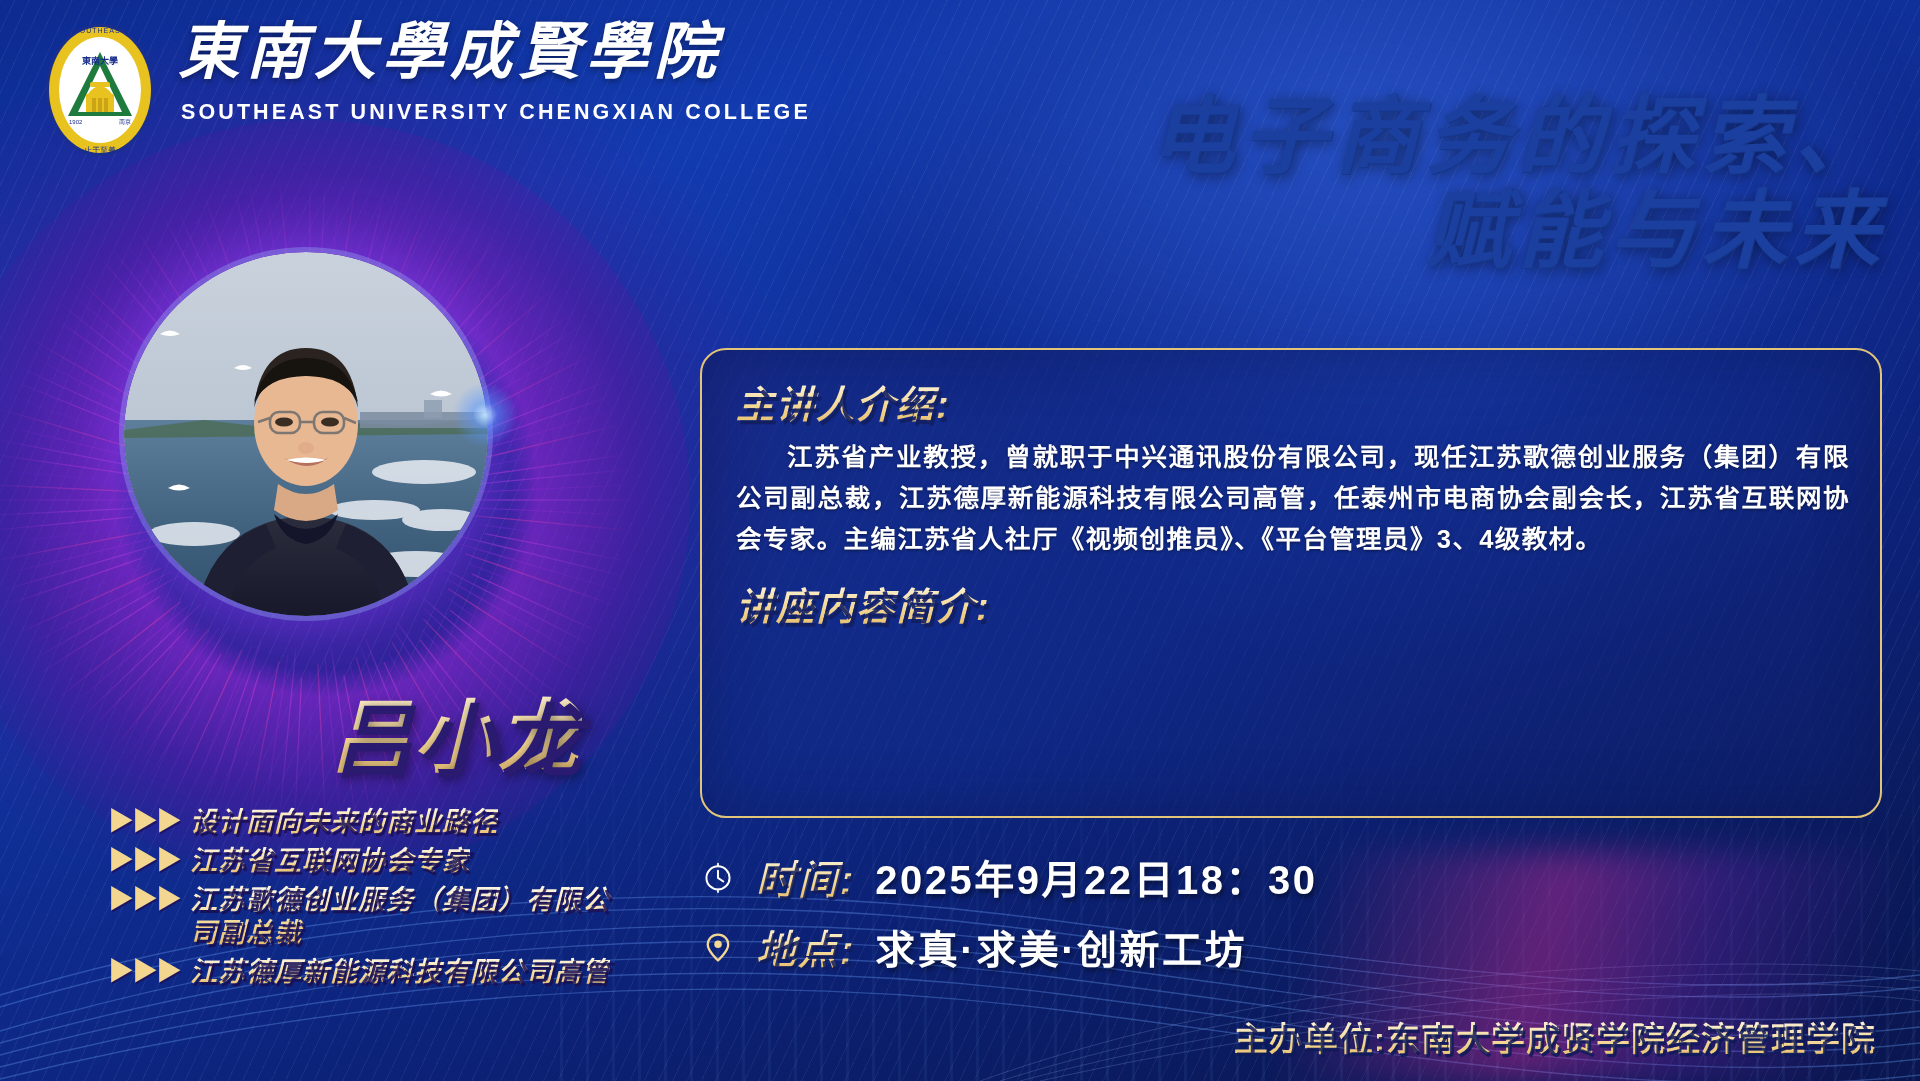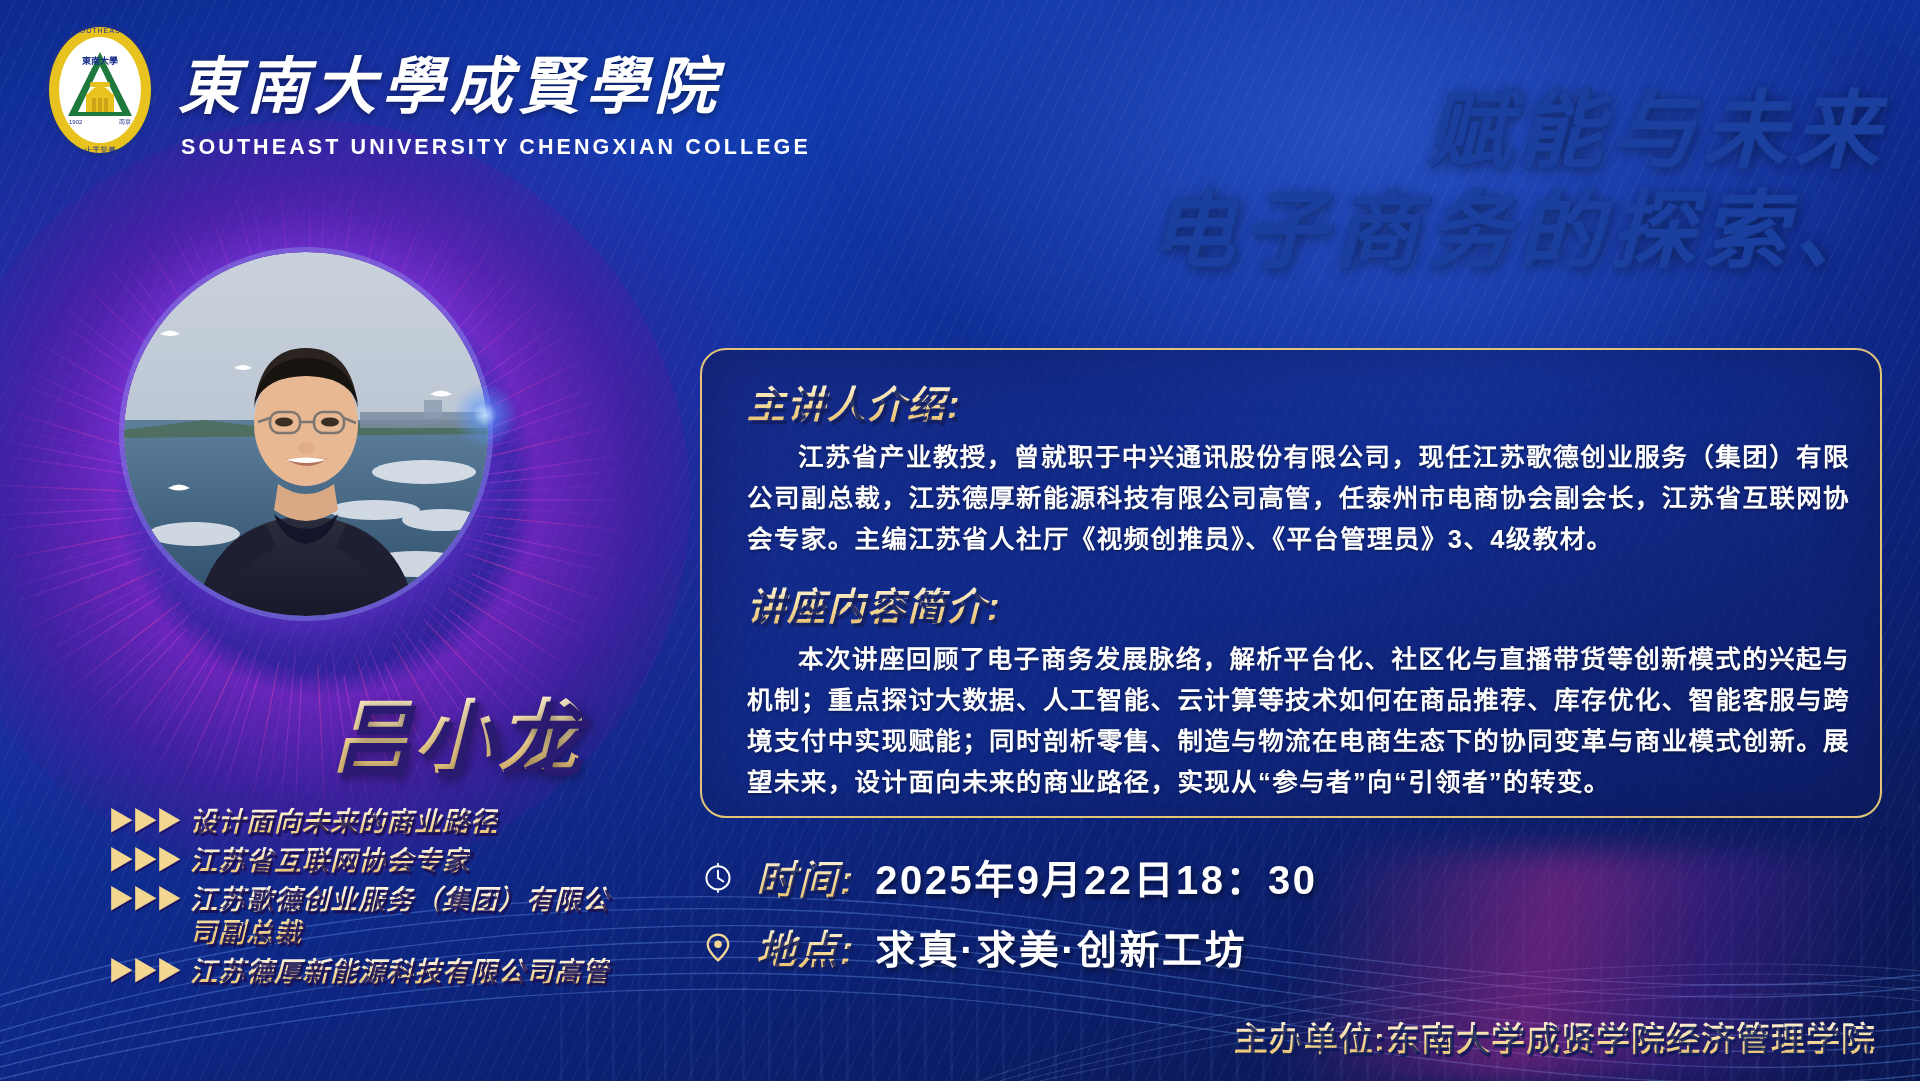--- a/index.html
+++ b/index.html
@@ -38,21 +38,21 @@
     -webkit-mask-image:linear-gradient(to top, #000 0%, transparent 100%);
             mask-image:linear-gradient(to top, #000 0%, transparent 100%);
   }
   .magenta-streak{
     position:absolute; right:0; bottom:0; width:760px; height:230px; pointer-events:none;
     background:linear-gradient(105deg, rgba(210,40,150,0) 20%, rgba(205,45,155,.45) 50%, rgba(150,40,190,.25) 70%, rgba(80,30,160,0) 92%);
     filter:blur(16px);
   }
 
   
-  .logo-block{ position:absolute; left:40px; top:20px; display:flex; align-items:flex-end; gap:18px; }
+  .logo-block{ position:absolute; left:40px; top:20px; display:flex; align-items:flex-start; gap:18px; }
   .seal{ width:120px; height:140px; flex:0 0 auto; }
   .logo-text{ display:flex; flex-direction:column; gap:15px; }
   .logo-cn{
     font-family:"Liberation Serif", serif; font-size:62px; font-weight:700; color:#ffffff;
     letter-spacing:6px; line-height:1.05; font-style:italic;
     text-shadow:0 2px 6px rgba(0,0,0,.45);
   }
   .logo-en{
     font-size:21.5px; font-weight:700; color:#ffffff; letter-spacing:3.1px;
     font-family:"Liberation Sans", sans-serif; padding-left:3px;
@@ -117,21 +117,21 @@
     -webkit-background-clip:text; background-clip:text; -webkit-text-fill-color:transparent;
     text-shadow:2px 3px 0 rgba(26,14,80,.85);
   }
 
   
   .panel{
     position:absolute; left:700px; top:348px; width:1182px; height:470px;
     border:2px solid #e2c579; border-radius:26px;
     background:linear-gradient(145deg, rgba(22,36,118,.62) 0%, rgba(18,44,140,.42) 45%, rgba(14,30,104,.60) 100%);
     box-shadow:inset 0 0 60px rgba(10,22,80,.45);
-    padding:24px 30px 18px 45px;
+    padding:24px 30px 18px 34px;
   }
   .sec-title{
     font-family:"Liberation Sans", sans-serif; font-size:38px; font-weight:700; font-style:italic;
     letter-spacing:2px;
     color:#f6dca1;
     background:linear-gradient(180deg,#fffbef 0%,#f4da9a 55%,#e4b863 100%);
     -webkit-background-clip:text; background-clip:text; -webkit-text-fill-color:transparent;
     text-shadow:3px 4px 0 rgba(18,30,96,.9);
     margin-bottom:8px;
   }
@@ -502,22 +502,22 @@
       <text x="29" y="104" font-family="'Liberation Sans',sans-serif" font-size="6" fill="#1a2f8c">1902</text>
       <text x="79" y="104" font-family="'Liberation Serif',serif" font-size="6" fill="#1a2f8c">南京</text>
     </svg>
     <div class="logo-text">
       <div class="logo-cn">東南大學成賢學院</div>
       <div class="logo-en">SOUTHEAST UNIVERSITY CHENGXIAN COLLEGE</div>
     </div>
   </div>
 
   <div class="title-wrap">
+    <div class="title-line l1">电子商务的探索、</div>
     <div class="title-line l2">赋能与未来</div>
-    <div class="title-line l1">电子商务的探索、</div>
   </div>
 
   <div class="photo-ring">
     <div class="photo">
       <svg viewBox="0 0 364 364" preserveAspectRatio="xMidYMid slice">
         <defs>
           <linearGradient id="sky" x1="0" y1="0" x2="0" y2="1">
             <stop offset="0%" stop-color="#c9d2dc"></stop>
               <stop offset="60%" stop-color="#b9c4d2"></stop>
             <stop offset="100%" stop-color="#a9b6c6"></stop>
@@ -596,21 +596,20 @@
     <div class="cred">
       <span class="cred-arrows">▶▶▶</span>
       <span class="cred-text">江苏德厚新能源科技有限公司高管</span>
     </div>
   </div>
 
   <div class="panel">
     <div class="sec-title">主讲人介绍:</div>
     <div class="sec-body">江苏省产业教授，曾就职于中兴通讯股份有限公司，现任江苏歌德创业服务（集团）有限公司副总裁，江苏德厚新能源科技有限公司高管，任泰州市电商协会副会长，江苏省互联网协会专家。主编江苏省人社厅《视频创推员》、《平台管理员》3、4级教材。</div>
     <div class="sec-title sec2">讲座内容简介:</div>
-    <div class="sec-body">本次讲座回顾了电子商务发展脉络，解析平台化、社区化与直播带货等创新模式的兴起与机制；重点探讨大数据、人工智能、云计算等技术如何在商品推荐、库存优化、智能客服与跨境支付中实现赋能；同时剖析零售、制造与物流在电商生态下的协同变革与商业模式创新。展望未来，设计面向未来的商业路径，实现从“参与者”向“引领者”的转变。</div>
   </div>
 
   <div class="meta">
     <div class="meta-row">
       <span class="meta-icon">
         <svg viewBox="0 0 36 36" width="32" height="32">
           <circle cx="18" cy="19" r="13" fill="none" stroke="#ffffff" stroke-width="2.2"></circle>
           <path d="M18 11 v8 l6 4" fill="none" stroke="#ffffff" stroke-width="2.2" stroke-linecap="round"></path>
           <path d="M18 3 v3 M18 32 v3" stroke="#ffffff" stroke-width="2" stroke-linecap="round"></path>
         </svg>

